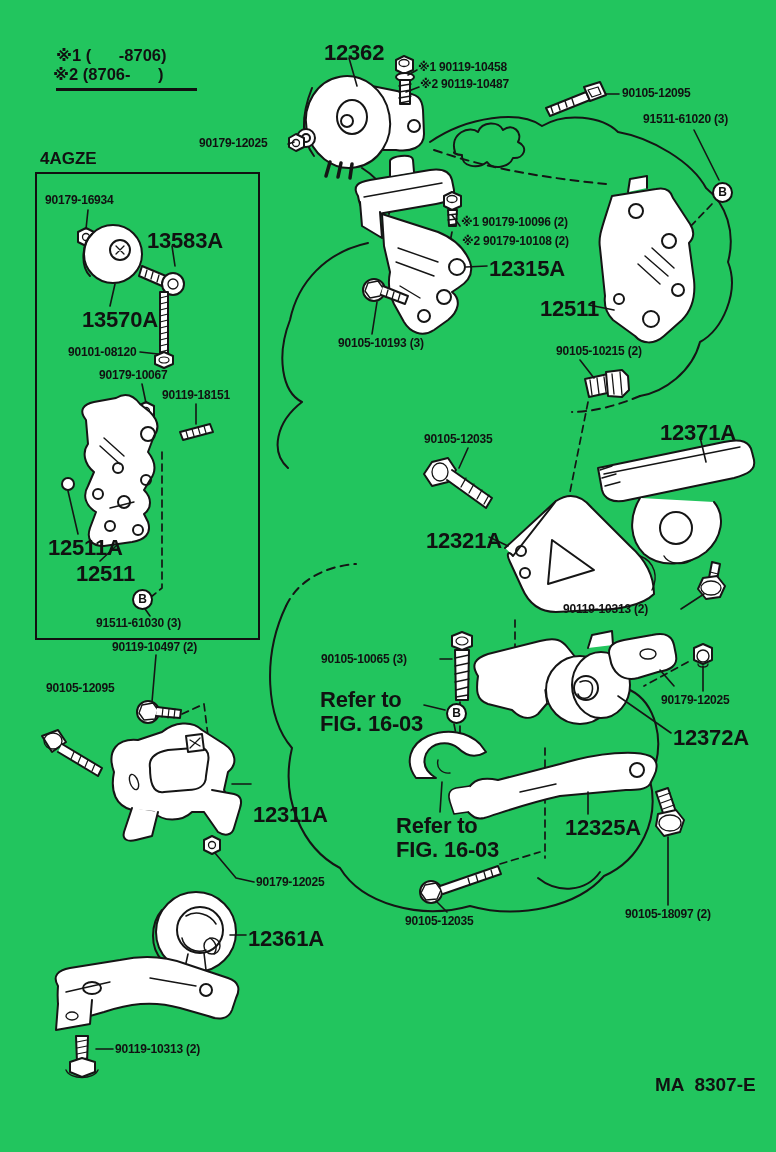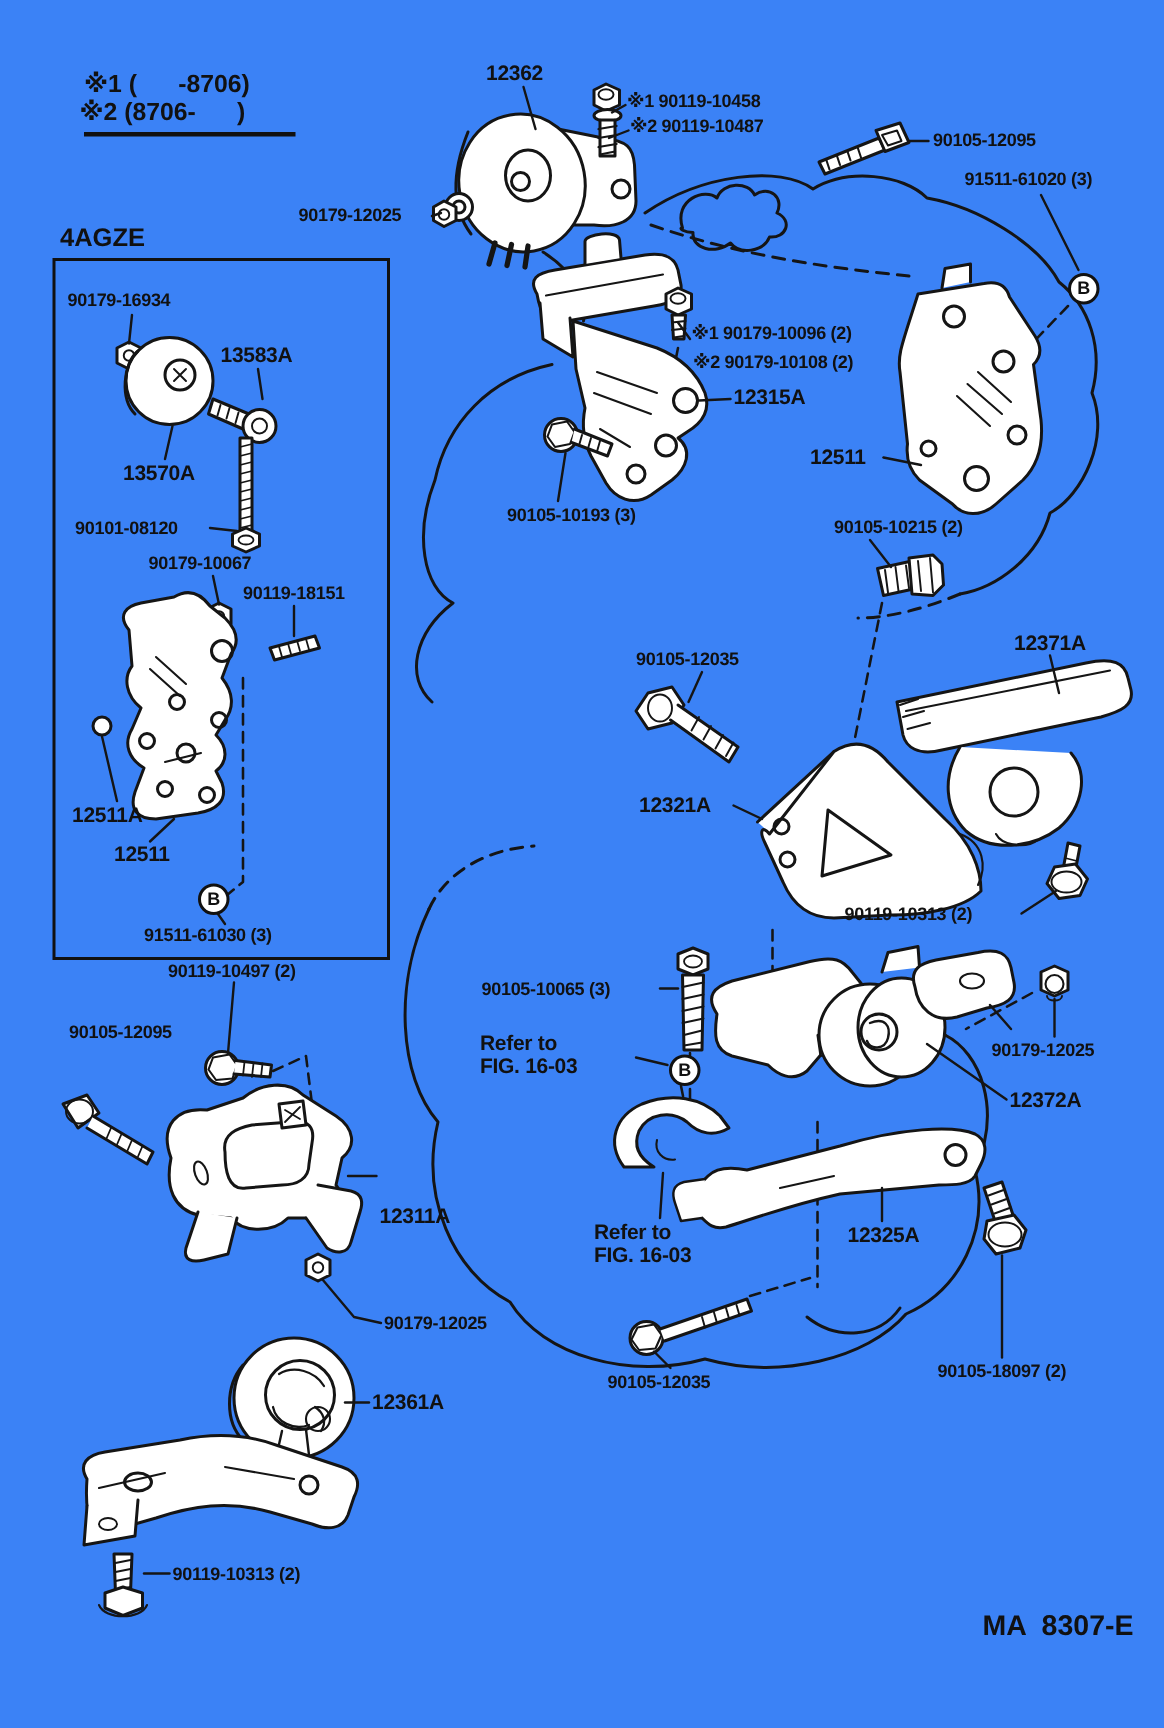--- a/index.html
+++ b/index.html
@@ -1,27 +1,27 @@
 <!DOCTYPE html>
 <html><head>
 <meta charset="utf-8">
 <style>
   html,body{margin:0;padding:0;background:#e8e8e8;}
   .canvas{
-    position:relative;width:776px;height:1152px;background:#3b82f6;
+    position:relative;width:776px;height:1152px;background:#22c55e;
     font-family:"Liberation Sans","DejaVu Sans",sans-serif;color:#111;
     overflow:hidden;margin:0 auto;
   }
   svg.diagram{position:absolute;left:0;top:0;stroke:#151515;fill:none;
     stroke-width:2;stroke-linecap:round;stroke-linejoin:round;}
   .lbl{
     position:absolute;font-weight:bold;font-size:12px;line-height:1.1;
     letter-spacing:-0.2px;white-space:pre;color:#111;
   }
-  .lbl.big{font-size:14px;}
+  .lbl.big{font-size:22px;}
   .note{position:absolute;font-weight:bold;font-size:16.5px;white-space:pre;color:#111;}
   .note-underline{position:absolute;left:56px;top:88px;width:141px;height:3px;background:#111;}
   .boxlabel{position:absolute;left:40px;top:149px;font-weight:bold;font-size:17px;color:#111;}
   .partsbox{position:absolute;left:35px;top:172px;width:221px;height:464px;border:2.5px solid #111;}
   .doccode{position:absolute;left:655px;top:1074px;font-weight:bold;font-size:19px;white-space:pre;color:#111;}
   .marker{
     position:absolute;width:17px;height:17px;border:2px solid #111;border-radius:50%;
     font-weight:bold;font-size:12px;line-height:17px;text-align:center;background:#fff;color:#111;
   }
 </style>
@@ -387,35 +387,35 @@
 
   <div class="lbl big" style="left:324px;top:41px">12362</div>
   <div class="lbl" style="left:418px;top:61px">※1 90119-10458</div>
   <div class="lbl" style="left:420px;top:78px">※2 90119-10487</div>
   <div class="lbl" style="left:622px;top:87px">90105-12095</div>
   <div class="lbl" style="left:643px;top:113px">91511-61020 (3)</div>
   <div class="lbl" style="left:199px;top:137px">90179-12025</div>
   <div class="lbl" style="left:45px;top:194px">90179-16934</div>
   <div class="lbl big" style="left:147px;top:229px">13583A</div>
   <div class="lbl big" style="left:82px;top:308px">13570A</div>
-  <div class="lbl" style="left:50px;top:346px">90101-08120</div>
+  <div class="lbl" style="left:68px;top:346px">90101-08120</div>
   <div class="lbl" style="left:99px;top:369px">90179-10067</div>
   <div class="lbl" style="left:162px;top:389px">90119-18151</div>
   <div class="lbl" style="left:461px;top:216px">※1 90179-10096 (2)</div>
   <div class="lbl" style="left:462px;top:235px">※2 90179-10108 (2)</div>
   <div class="lbl big" style="left:489px;top:257px">12315A</div>
   <div class="lbl big" style="left:540px;top:297px">12511</div>
   <div class="lbl" style="left:338px;top:337px">90105-10193 (3)</div>
   <div class="lbl" style="left:556px;top:345px">90105-10215 (2)</div>
   <div class="lbl big" style="left:48px;top:536px">12511A</div>
   <div class="lbl big" style="left:76px;top:562px">12511</div>
   <div class="lbl" style="left:96px;top:617px">91511-61030 (3)</div>
   <div class="lbl" style="left:112px;top:641px">90119-10497 (2)</div>
   <div class="lbl" style="left:424px;top:433px">90105-12035</div>
-  <div class="lbl big" style="left:676px;top:421px">12371A</div>
+  <div class="lbl big" style="left:660px;top:421px">12371A</div>
   <div class="lbl big" style="left:426px;top:529px">12321A</div>
   <div class="lbl" style="left:563px;top:603px">90119-10313 (2)</div>
   <div class="lbl" style="left:321px;top:653px">90105-10065 (3)</div>
   <div class="lbl" style="left:46px;top:682px">90105-12095</div>
   <div class="lbl big" style="left:320px;top:688px">Refer to
 FIG. 16-03</div>
   <div class="lbl" style="left:661px;top:694px">90179-12025</div>
   <div class="lbl big" style="left:673px;top:726px">12372A</div>
   <div class="lbl big" style="left:253px;top:803px">12311A</div>
   <div class="lbl big" style="left:565px;top:816px">12325A</div>

